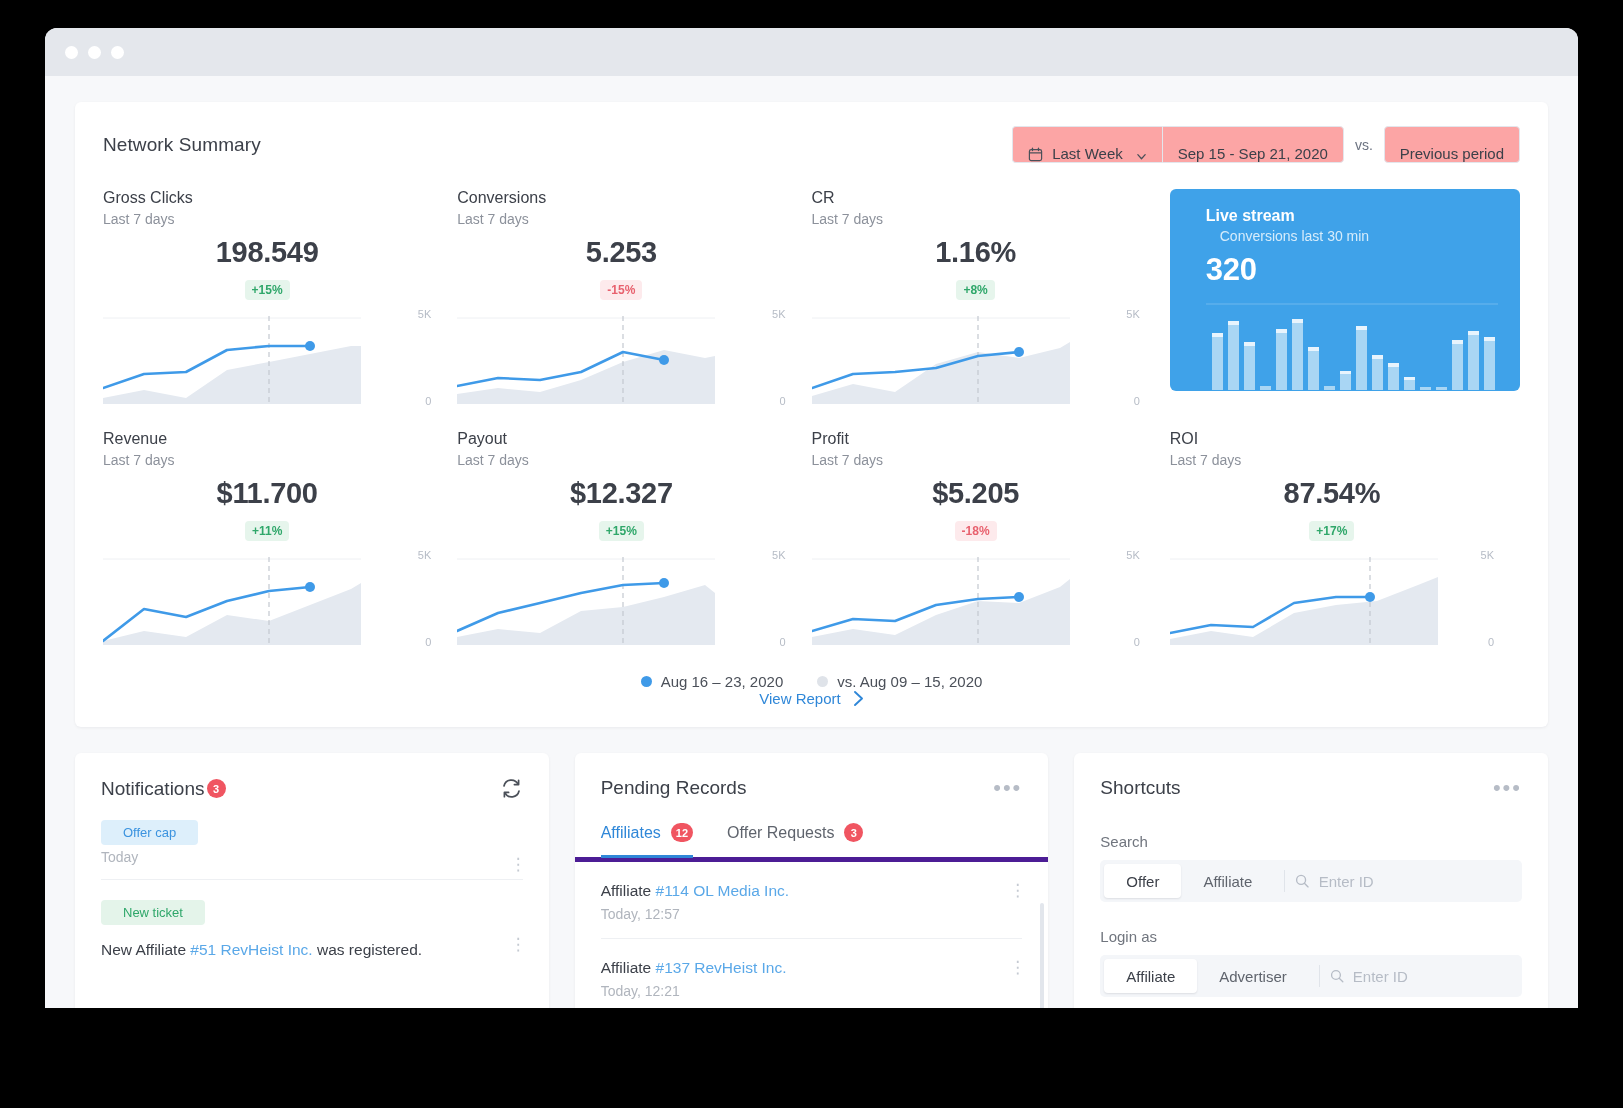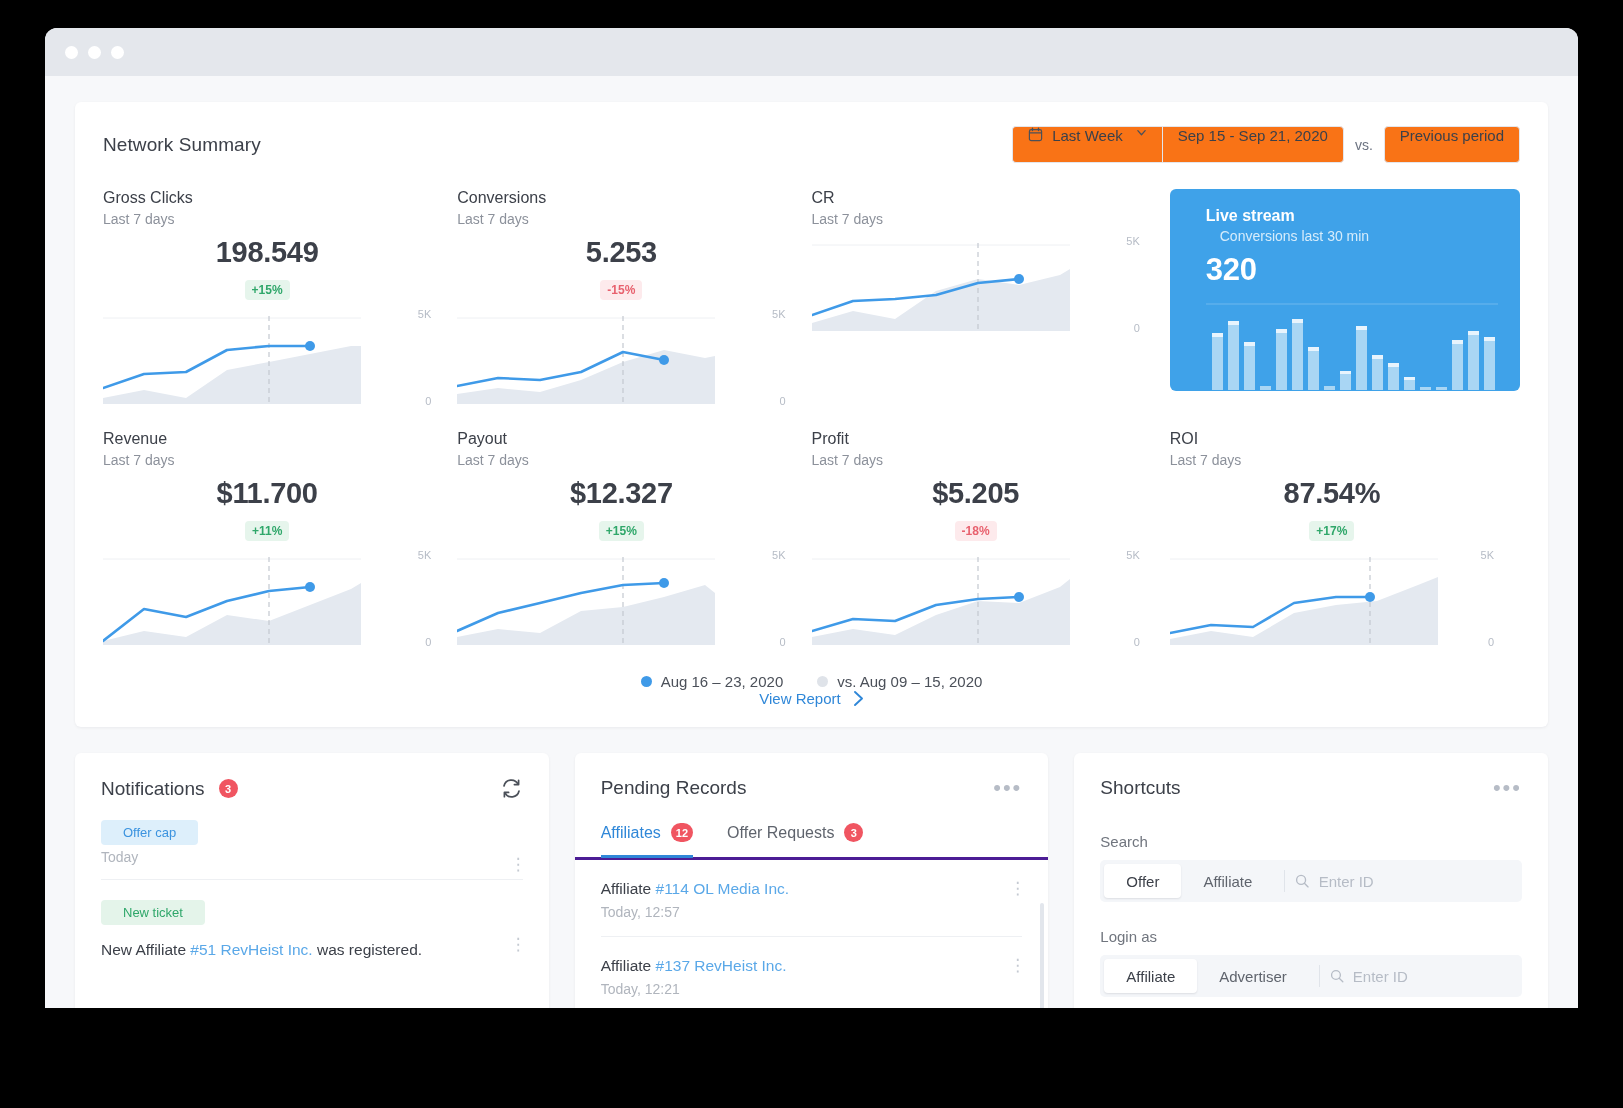--- a/index.html
+++ b/index.html
@@ -32,22 +32,22 @@
     border-radius: 6px;
     box-shadow: 0 1px 3px rgba(16,24,40,0.06);
   }
 
   
   .summary { padding: 24px 28px 20px 28px; }
   .summary-head { display: flex; align-items: center; justify-content: space-between; }
   .summary-title { font-size: 19px; color: #3c4049; font-weight: 400; letter-spacing: .1px; }
   .daterow { display: flex; align-items: center; gap: 0; }
   .ctrl {
-    border: 1px solid #e3e6ec; background: #f97316;
-    height: 37px; display: flex; align-items: flex-start;
+    border: 1px solid #e3e6ec; background: #fca5a5;
+    height: 37px; display: flex; align-items: flex-end;
     padding: 0 15px; font-size: 15px; color: #3c4049;
     gap: 9px; border-radius: 4px;
   }
   .ctrl.seg-l { border-radius: 4px 0 0 4px; border-right: none; }
   .ctrl.seg-r { border-radius: 0 4px 4px 0; }
   .vs { font-size: 14px; color: #6b7280; padding: 0 11px; }
   .cal { width: 15px; height: 15px; flex: none; }
   .chev { width: 11px; height: 11px; margin-left: 4px; flex: none; }
 
   .kpis { display: grid; grid-template-columns: repeat(4, 1fr); margin-top: 26px; }
@@ -79,37 +79,37 @@
   .legendrow { display: flex; align-items: center; justify-content: space-between; margin-top: 28px; flex-direction: column; }
   .legend { display: flex; align-items: center; gap: 34px; }
   .lg { display: flex; align-items: center; gap: 9px; font-size: 15px; color: #4b5059; }
   .swatch { width: 11px; height: 11px; border-radius: 50%; }
   .viewrep { display: flex; align-items: center; gap: 12px; font-size: 15px; color: #2f87d8; cursor: pointer; }
 
   
   .panels { display: grid; grid-template-columns: 1fr 1fr 1fr; gap: 26px; margin-top: 26px; }
   .panel { overflow: hidden; height: 300px; position: relative; }
   .panel-head { display: flex; align-items: center; justify-content: space-between; padding: 24px 26px 0 26px; }
-  .panel-title { font-size: 19px; color: #3c4049; display: flex; align-items: center; gap: 14px; }
+  .panel-title { font-size: 19px; color: #3c4049; display: flex; align-items: center; gap: 2px; }
   .badge { background: #f05561; color: #fff; font-size: 11px; font-weight: 700;
            min-width: 19px; height: 19px; border-radius: 10px; display: inline-flex;
            align-items: center; justify-content: center; padding: 0 5px; }
   .dots3 { color: #b6bcc6; font-size: 22px; letter-spacing: 2px; cursor: pointer; line-height: 10px; }
 
   .notif-item { padding: 20px 26px 14px 26px; position: relative; }
   .tag { display: inline-block; font-size: 13px; padding: 5px 22px; border-radius: 4px; }
   .tag.blue { background: #ddeffb; color: #3b93df; }
   .tag.green { background: #e4f4ea; color: #2fa76a; }
   .notif-txt { font-size: 15.5px; color: #3c4049; margin-top: 12px; line-height: 25px; padding-right: 36px; }
   .lnk { color: #5aa8e8; }
   .notif-time { font-size: 14px; color: #b0b5bd; margin-top: 4px; }
   .kebab { position: absolute; right: 22px; top: 62px; color: #c5cad2; font-size: 17px; line-height: 5px; cursor: pointer; }
   .divider { height: 1px; background: #eef0f3; margin: 0 26px; }
 
-  .tabs { display: flex; gap: 34px; padding: 0 26px; margin-top: 24px; border-bottom: 3px solid #4c1d95; }
+  .tabs { display: flex; gap: 34px; padding: 0 26px; margin-top: 24px; border-bottom: 5px solid #4c1d95; }
   .tab { display: flex; align-items: center; gap: 10px; font-size: 16px; color: #5f646d;
          padding-bottom: 13px; cursor: pointer; border-bottom: 3px solid transparent; margin-bottom: -1px; }
   .tab.active { color: #2f87d8; border-bottom-color: #2f87d8; }
 
   .rec { padding: 20px 26px 16px 26px; position: relative; }
   .rec-t { font-size: 15.5px; color: #3c4049; }
   .rec-time { font-size: 14px; color: #b0b5bd; margin-top: 6px; }
   .rec .kebab { top: 26px; }
 
   .sc-body { padding: 34px 26px 0 26px; }
@@ -204,20 +204,24 @@
               <circle cx="207" cy="48" r="5" fill="#3f9ae8"></circle>
             </svg>
             <span class="ax t">5K</span>
             <span class="ax b">0</span>
           </div>
         </div>
 
         <div class="kpi">
           <div class="kpi-title">CR</div>
           <div class="kpi-sub">Last 7 days</div>
+          <div class="kpi-valrow">
+            <span class="kpi-val">1.16%</span>
+            <span class="pill up">+8%</span>
+          </div>
           <div class="spark">
             <svg width="290" height="92" viewBox="0 0 290 92">
               <line x1="0" y1="6" x2="258" y2="6" stroke="#eef0f3" stroke-width="1"></line>
               <path d="M0 84 L41 72 L83 80 L124 52 L166 40 L207 46 L248 36 L258 30 L258 92 L0 92 Z" fill="#e4e9f0"></path>
               <line x1="166" y1="4" x2="166" y2="92" stroke="#c3c8d0" stroke-width="1.2" stroke-dasharray="5 4"></line>
               <polyline points="0,76 41,62 83,60 124,56 166,44 207,40" fill="none" stroke="#3f9ae8" stroke-width="2.6" stroke-linejoin="round" stroke-linecap="round"></polyline>
               <circle cx="207" cy="40" r="5" fill="#3f9ae8"></circle>
             </svg>
             <span class="ax t">5K</span>
             <span class="ax b">0</span>

